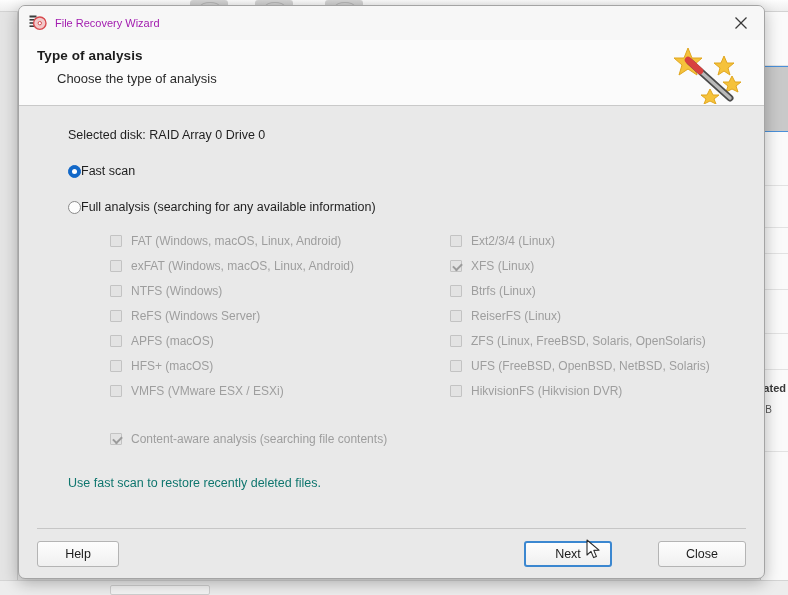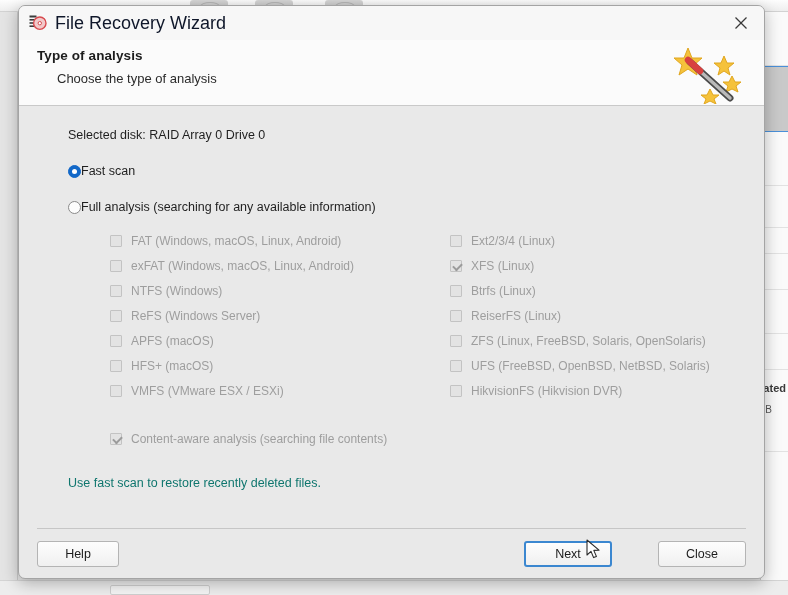--- a/index.html
+++ b/index.html
@@ -97,21 +97,21 @@
     height: 34px; flex: 0 0 34px;
     background: #f7f7f7;
     display: flex; align-items: center;
     padding-left: 10px;
     position: relative;
   }
   #app-icon {
     width: 18px; height: 18px; position: relative; flex: 0 0 18px; margin-right: 8px;
   }
   #title-text {
-    font-size: 18px; color: #0f172a;
+    font-size: 11px; color: #a21caf;
   }
   #close-button {
     position: absolute; right: 0; top: 0; width: 46px; height: 34px;
     display: flex; align-items: center; justify-content: center;
     cursor: default;
   }
   #close-button svg { display: block; }
 
   
   #header {

